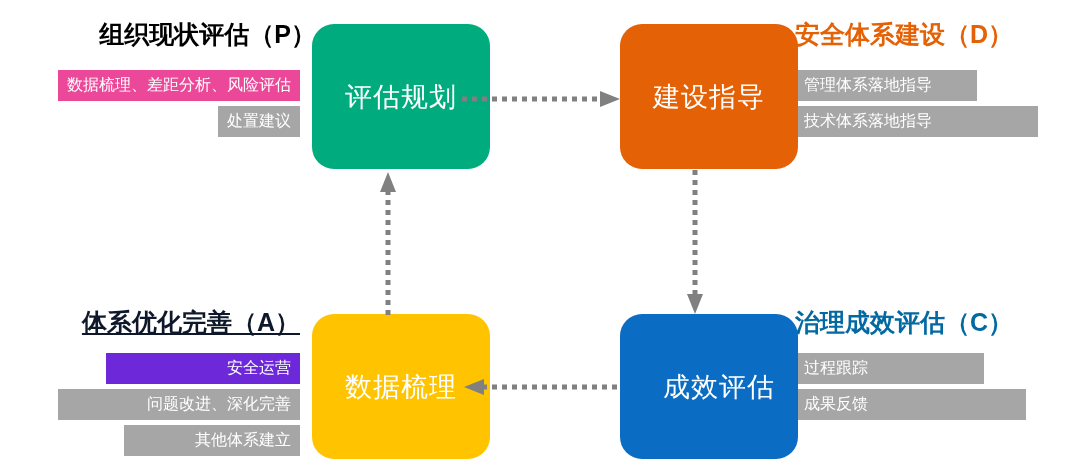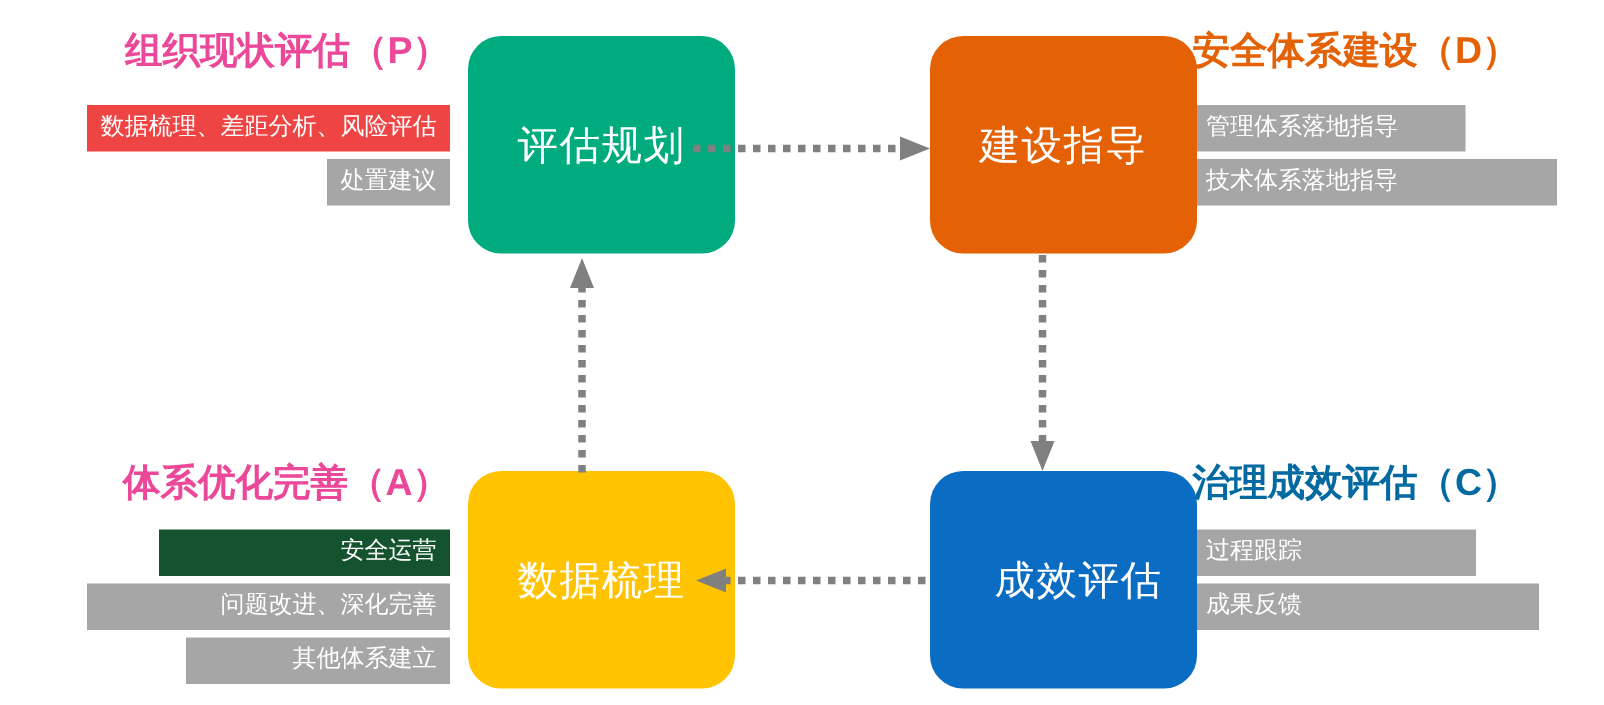--- a/index.html
+++ b/index.html
@@ -85,46 +85,46 @@
 
   
   .arrow { position: absolute; }
   .arrow svg { display: block; overflow: visible; }
 </style>
 </head>
 <body>
 
 <div id="canvas">
 
-  <div class="quad-title left" style="left: 0px; top: 22px; width: 300px; color: #ec4899;">组织现状评估（P）</div>
+  <div class="quad-title left" style="left: 16px; top: 22px; width: 300px; color: #000000;">组织现状评估（P）</div>
 
   <div class="taglist left" style="left:0; top:70px; width:300px;">
-    <div class="tag left" style="background: #ef4444;">数据梳理、差距分析、风险评估</div>
+    <div class="tag left" style="background: #ec4899;">数据梳理、差距分析、风险评估</div>
     <div class="tag left" style="background: rgb(166, 166, 166);">处置建议</div>
   </div>
 
   <div class="node" style="left:312px; top:24px; background:#00ab7e;">
     <span>评估规划</span>
   </div>
 
   <div class="quad-title right" style="left: 795px; top: 22px; width: 274px; color: rgb(228, 97, 5);">安全体系建设（D）</div>
 
   <div class="taglist right" style="left:795px; top:70px; width:274px;">
     <div class="tag right" style="width: 182px; background: rgb(166, 166, 166);">管理体系落地指导</div>
     <div class="tag right" style="width: 243px; background: rgb(166, 166, 166);">技术体系落地指导</div>
   </div>
 
   <div class="node" style="left:620px; top:24px; background:#e46105;">
     <span>建设指导</span>
   </div>
 
-  <div class="quad-title left" style="left: 0px; top: 310px; width: 300px; color: #ec4899;">体系优化完善（A）</div>
+  <div class="quad-title left" style="left: 0px; top: 310px; width: 300px; color: #0f172a; text-decoration: underline;">体系优化完善（A）</div>
 
   <div class="taglist left" style="left:0; top:353px; width:300px;">
-    <div class="tag left" style="width: 194px; background: #14532d;">安全运营</div>
+    <div class="tag left" style="width: 194px; background: #6d28d9;">安全运营</div>
     <div class="tag left" style="width: 242px; background: rgb(166, 166, 166);">问题改进、深化完善</div>
     <div class="tag left" style="width: 176px; background: rgb(166, 166, 166);">其他体系建立</div>
   </div>
 
   <div class="node" style="left:312px; top:314px; background:#ffc300;">
     <span>数据梳理</span>
   </div>
 
   <div class="quad-title right" style="left: 795px; top: 310px; width: 274px; color: #0369a1;">治理成效评估（C）</div>
 

